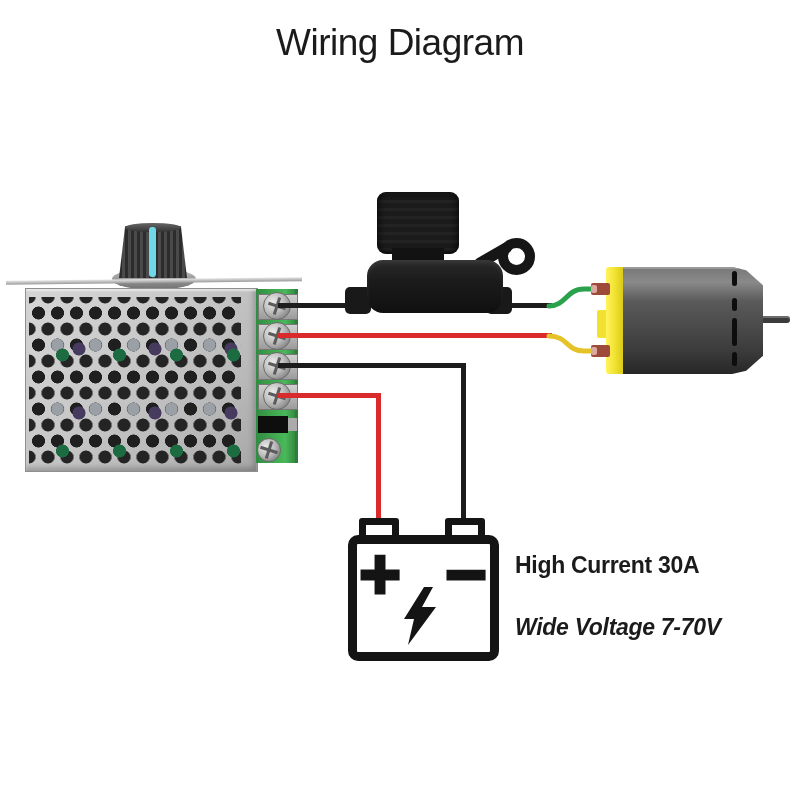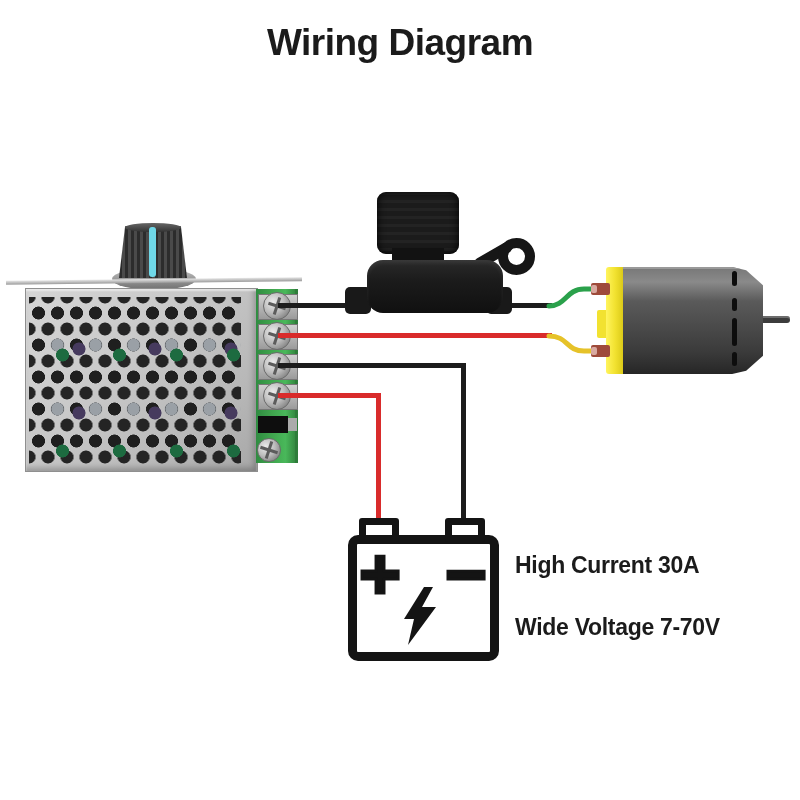--- a/index.html
+++ b/index.html
@@ -1,21 +1,21 @@
 <!DOCTYPE html>
 <html style="--text-color: #1b1b1b; --wire-black: #1c1c1c; --wire-red: #d92b2b; --wire-green: #2aa14b; --wire-yellow: #e6c229; --pcb-green: #3fa34d; --motor-yellow: #f2e230; --knob-indicator: #6fd8e8; --case-silver: #c9c9c9; --fuse-black: #1b1b1b; --motor-gray: #4b4b4b; --battery-outline: #141414;"><head>
 <meta charset="utf-8">
 <style>
   html,body{margin:0;padding:0;background:#fff;}
   .stage{position:relative;width:800px;height:800px;margin:0 auto;background:#fff;overflow:hidden;
          font-family:"Liberation Sans",sans-serif;color:var(--text-color,#1b1b1b);}
   .abs{position:absolute;}
 
   
-  .title{left:0;top:22px;width:800px;text-align:center;font-size:37px;font-weight:700;
+  .title{left:0;top:22px;width:800px;text-align:center;font-size:37px;font-weight:400;
          letter-spacing:-0.5px;color:var(--text-color,#1b1b1b);}
 
   
   .flange{left:6px;top:279px;width:296px;height:4px;z-index:2;
           background:linear-gradient(#e6e6e6,#9a9a9a);transform:rotate(-0.7deg);}
   .case{left:25px;top:288px;width:231px;height:182px;z-index:2;
         background:linear-gradient(135deg,#d6d6d6,var(--case-silver,#c9c9c9) 40%,#b8b8b8 75%,#a7a7a7);
         border:1px solid #8f8f8f;
         box-shadow:inset 0 2px 2px rgba(255,255,255,.6), inset -3px -3px 6px rgba(0,0,0,.25);}
   .holes{left:3px;top:8px;width:212px;height:168px;position:absolute;
@@ -106,21 +106,21 @@
             border:9px solid var(--battery-outline,#141414);border-radius:10px;}
   .bat-sign{z-index:5;font-weight:700;font-size:72px;line-height:76px;width:64px;text-align:center;
             color:var(--battery-outline,#141414);-webkit-text-stroke:3px var(--battery-outline,#141414);}
   .bat-plus{left:348px;top:536px;}
   .bat-minus{left:434px;top:536px;}
   .bolt{left:400px;top:586px;width:40px;height:60px;z-index:5;}
 
   
   .spec{left:515px;width:280px;font-size:23px;font-weight:700;letter-spacing:-0.3px;z-index:5;
         color:var(--text-color,#1b1b1b);}
-  .spec1{top:552px;} .spec2{top:614px;}
+  .spec1{top:552px;} .spec2{top:614px;font-style:italic;}
 </style>
 </head>
 <body>
 
 <div class="stage">
 
   <div class="abs title">Wiring Diagram</div>
 
   <div class="abs flange"></div>
   <div class="abs knob-base"></div>

